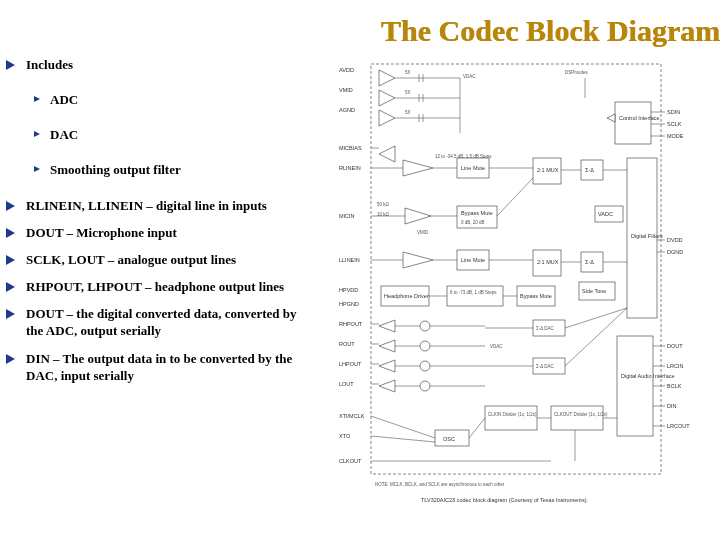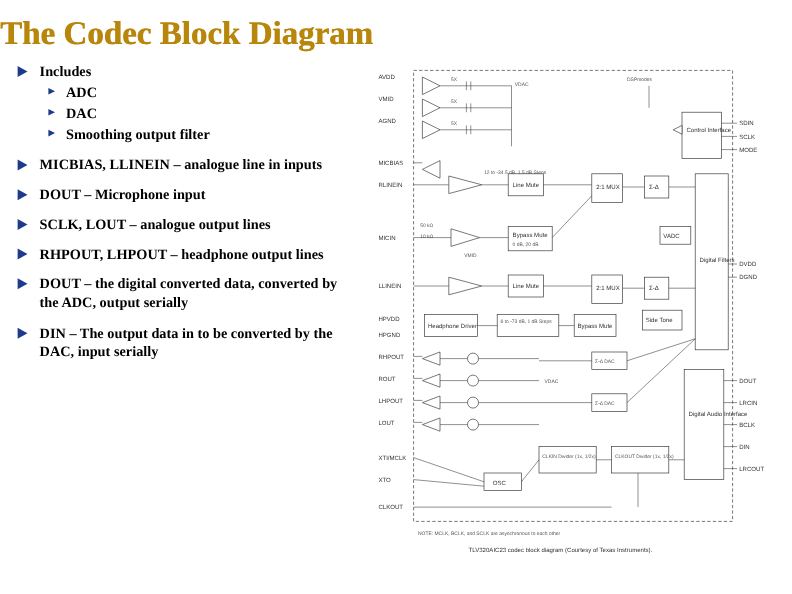--- a/index.html
+++ b/index.html
@@ -1,24 +1,24 @@
 <!DOCTYPE html>
 <html><head>
 <meta charset="utf-8">
 <style>
   html,body{margin:0;padding:0;width:720px;height:540px;background:#fff;font-family:"Times New Roman",serif;color:#000}
-  .title{text-align:left;font-size:30px;font-weight:bold;color:#b8860b;padding:14px 0 8px 0;font-family:Georgia,"Times New Roman",serif;text-shadow:.5px 0 #b8860b}
-  .body{display:flex;padding:0 14px 0 14px;gap:10px}
+  .title{text-align:right;font-size:30px;font-weight:bold;color:#b8860b;padding:14px 0 8px 0;font-family:Georgia,"Times New Roman",serif;text-shadow:.5px 0 #b8860b}
+  .body{display:flex;padding:0 14px 0 4px;gap:10px}
   .left{width:310px;font-size:13px;line-height:1.32;font-weight:bold}
   .right{flex:1;display:flex;align-items:flex-start;justify-content:center}
   ul.outer{list-style:none;margin:0;padding:0}
   ul.outer>li{position:relative;padding-left:22px;margin-bottom:10px}
   ul.outer>li::before{content:"";position:absolute;left:2px;top:4px;width:0;height:0;border-top:5px solid transparent;border-bottom:5px solid transparent;border-left:9px solid #1e3a8a}
   ul.inner{list-style:none;margin:2px 0 0 0;padding:0}
-  ul.inner>li{position:relative;padding-left:24px;margin:2px 0;font-weight:bold}
+  ul.inner>li{position:relative;padding-left:24px;margin:18px 0;font-weight:bold}
   ul.inner>li::before{content:"";position:absolute;left:8px;top:5px;width:0;height:0;border-top:3px solid transparent;border-bottom:3px solid transparent;border-left:6px solid #1e3a8a}
   .diag-wrap{border:0;padding-top:2px}
   .diag{font-family:Arial,sans-serif}
   .diag text{font-size:5.5px;fill:#333}
   .diag .box{fill:#fff;stroke:#333;stroke-width:.6}
   .diag .dash{fill:none;stroke:#333;stroke-width:.6;stroke-dasharray:3 2}
   .diag .ln{stroke:#333;stroke-width:.5;fill:none}
   .diag .small{font-size:4.5px;fill:#555}
   .caption{font-size:8px;fill:#444;font-family:Arial}
 </style>
@@ -31,21 +31,21 @@
   <div class="left">
     <ul class="outer">
       <li>
         <span>Includes</span>
         <ul class="inner">
           <li>ADC</li>
           <li>DAC</li>
           <li>Smoothing output filter</li>
         </ul>
       </li>
-      <li>MICBIAS, LLINEIN – analogue line in inputs</li>
+      <li>RLINEIN, LLINEIN – digital line in inputs</li>
       <li>DOUT – Microphone input</li>
       <li>SCLK, LOUT – analogue output lines</li>
       <li>RHPOUT, LHPOUT – headphone output lines</li>
       <li>DOUT – the digital converted data, converted by the ADC, output serially</li>
       <li>DIN – The output data in to be converted by the DAC, input serially</li>
     </ul>
   </div>
 
   <div class="right">
     <div class="diag-wrap">

